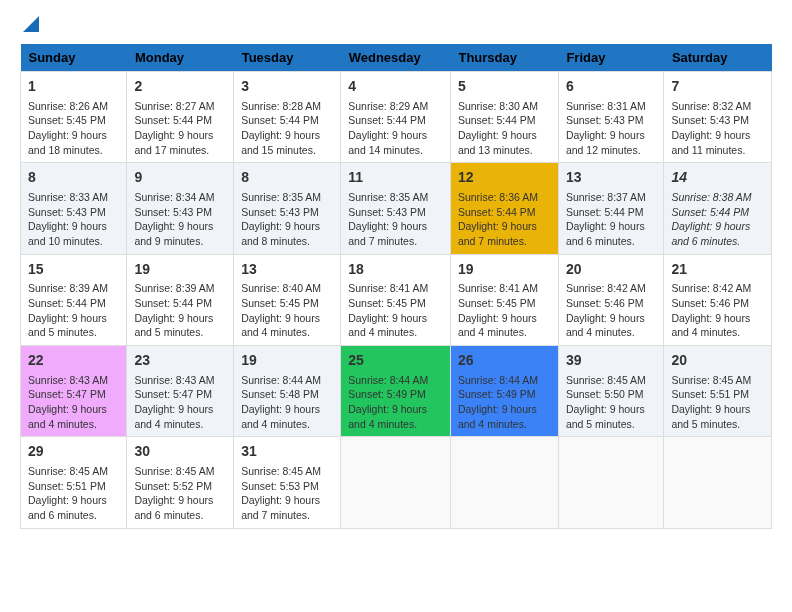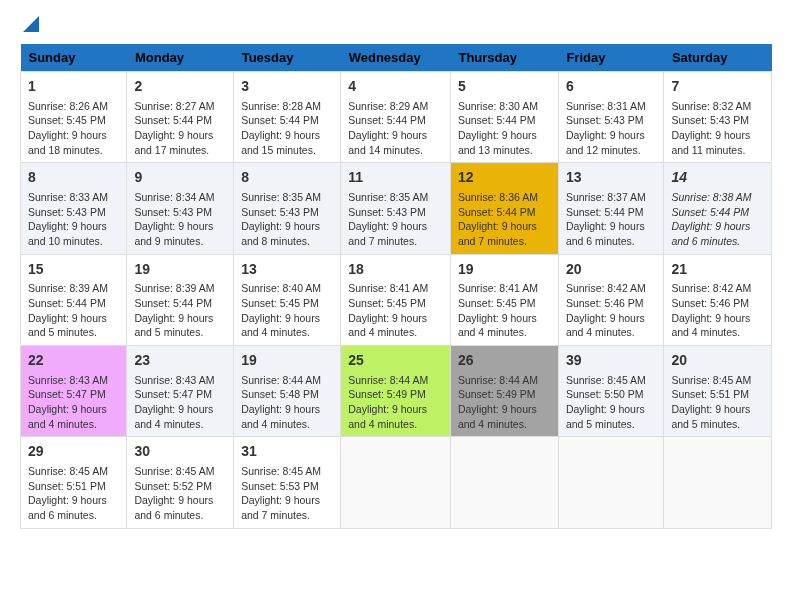--- a/index.html
+++ b/index.html
@@ -191,24 +191,24 @@
       <tr>
         <td style="background: #f0abfc;"><span class="day-number">22</span>Sunrise: 8:43 AM
 Sunset: 5:47 PM
 Daylight: 9 hours and 4 minutes.</td>
         <td style="background: rgb(240, 244, 248); margin-left: 48px;"><span class="day-number">23</span>Sunrise: 8:43 AM
 Sunset: 5:47 PM
 Daylight: 9 hours and 4 minutes.</td>
         <td style="background: rgb(240, 244, 248);"><span class="day-number">19</span>Sunrise: 8:44 AM
 Sunset: 5:48 PM
 Daylight: 9 hours and 4 minutes.</td>
-        <td style="background: #bef264;"><span class="day-number">25</span>Sunrise: 8:44 AM
+        <td style="background: #22c55e;"><span class="day-number">25</span>Sunrise: 8:44 AM
 Sunset: 5:49 PM
 Daylight: 9 hours and 4 minutes.</td>
-        <td style="background: #a3a3a3;"><span class="day-number">26</span>Sunrise: 8:44 AM
+        <td style="background: #3b82f6;"><span class="day-number">26</span>Sunrise: 8:44 AM
 Sunset: 5:49 PM
 Daylight: 9 hours and 4 minutes.</td>
         <td style="background: rgb(240, 244, 248);"><span class="day-number">39</span>Sunrise: 8:45 AM
 Sunset: 5:50 PM
 Daylight: 9 hours and 5 minutes.</td>
         <td style="background: rgb(240, 244, 248);"><span class="day-number">20</span>Sunrise: 8:45 AM
 Sunset: 5:51 PM
 Daylight: 9 hours and 5 minutes.</td>
       </tr>
       <tr>

